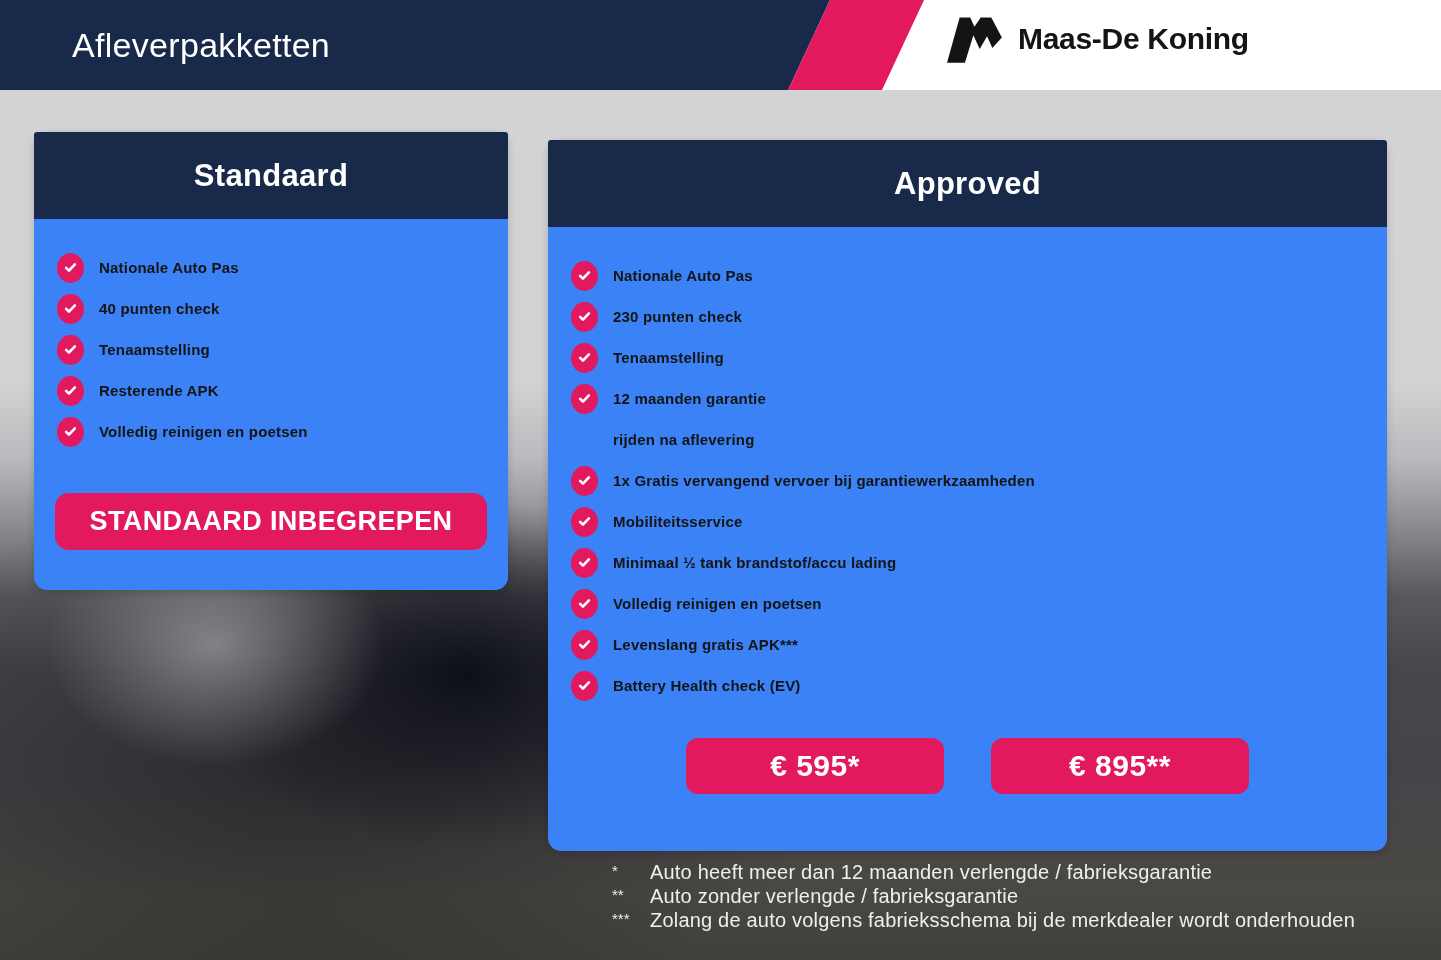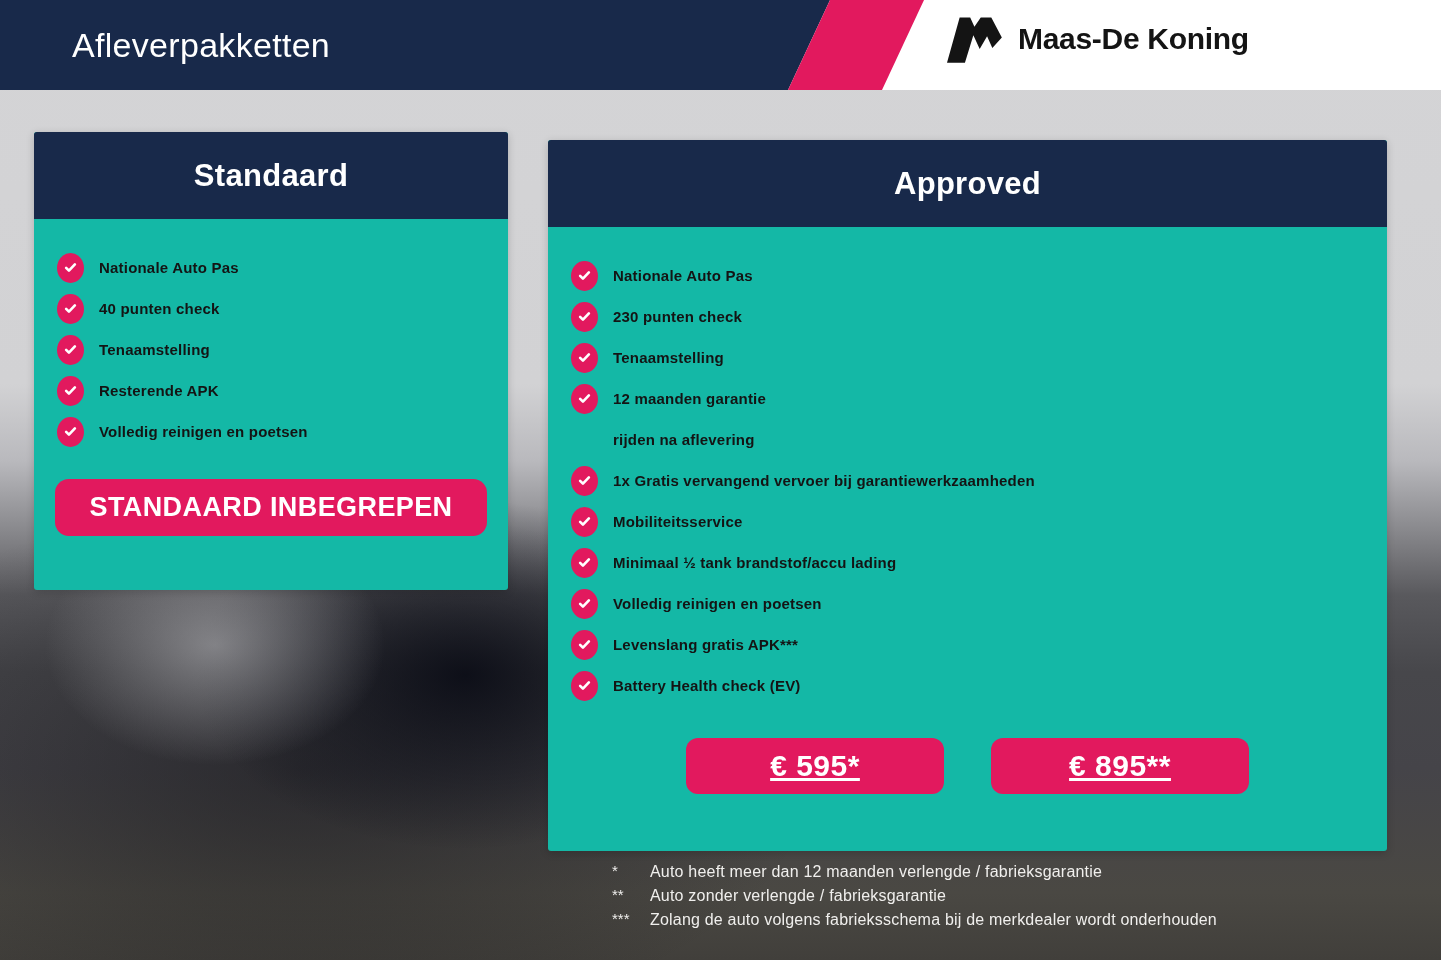--- a/index.html
+++ b/index.html
@@ -23,47 +23,47 @@
     clip-path:polygon(0 0,830px 0,788px 90px,0 90px);}
   .topbar .pink-shape{position:absolute;inset:0;background:#e2195e;
     clip-path:polygon(830px 0,924px 0,882px 90px,788px 90px);}
   .topbar h1{position:absolute;left:72px;top:0;height:90px;display:flex;align-items:center;
     margin:0;color:#fff;font-size:34px;font-weight:400;letter-spacing:.3px;}
   .brand{position:absolute;left:947px;top:0;height:78px;display:flex;align-items:center;gap:13px;}
   .brand svg{display:block;}
   .brand .brand-name{color:#141414;font-size:30px;font-weight:700;letter-spacing:-.3px;}
 
   
-  .card{position:absolute;background:#14b8a6;border-radius:3px;
+  .card{position:absolute;background:#3b82f6;border-radius:13px;
         box-shadow:0 2px 8px rgba(0,0,0,.18);}
   .card-standaard{left:34px;top:132px;width:474px;height:458px;}
   .card-approved{left:548px;top:140px;width:839px;height:711px;}
   .card-head{height:87px;background:#18294a;border-radius:3px 3px 0 0;
     display:flex;align-items:center;justify-content:center;}
   .card-head span{color:#fff;font-size:31px;font-weight:700;letter-spacing:.3px;}
   .card-body{padding-top:28px;}
 
   ul.features{list-style:none;margin:0;padding:0 0 0 23px;}
   li.feature{height:41px;display:flex;align-items:center;gap:15px;white-space:nowrap;}
   li.feature .f-text{font-size:15px;font-weight:700;color:#141414;letter-spacing:.2px;}
   .check{flex:none;width:27px;height:30px;border-radius:50%;background:#e2195e;
     display:flex;align-items:center;justify-content:center;}
 
   .pill{background:#e2195e;color:#fff;font-weight:700;
     display:flex;align-items:center;justify-content:center;cursor:pointer;}
-  .pill.included{width:432px;height:57px;margin:27px auto 0;border-radius:14px;
+  .pill.included{width:432px;height:57px;margin:41px auto 0;border-radius:14px;
     font-size:27px;letter-spacing:.4px;}
   .prices{display:flex;justify-content:center;gap:47px;margin-top:32px;}
-  .pill.price{width:258px;height:56px;border-radius:12px;font-size:30px;letter-spacing:.5px;text-decoration:underline;}
+  .pill.price{width:258px;height:56px;border-radius:12px;font-size:30px;letter-spacing:.5px;}
 
   
   .footnotes{position:absolute;left:612px;top:861px;}
   .fn-row{display:flex;height:24px;align-items:flex-start;}
   .fn-mark{width:38px;flex:none;color:#f0efed;font-size:15px;line-height:20px;}
-  .fn-text{color:#f0efed;font-size:16px;line-height:22px;white-space:nowrap;letter-spacing:.2px;}
+  .fn-text{color:#f0efed;font-size:20px;line-height:22px;white-space:nowrap;letter-spacing:.2px;}
 </style>
 </head>
 <body>
 
 <div class="stage">
 
   <div class="bg"></div>
 
   <header class="topbar">
     <div class="navy-shape"></div>

